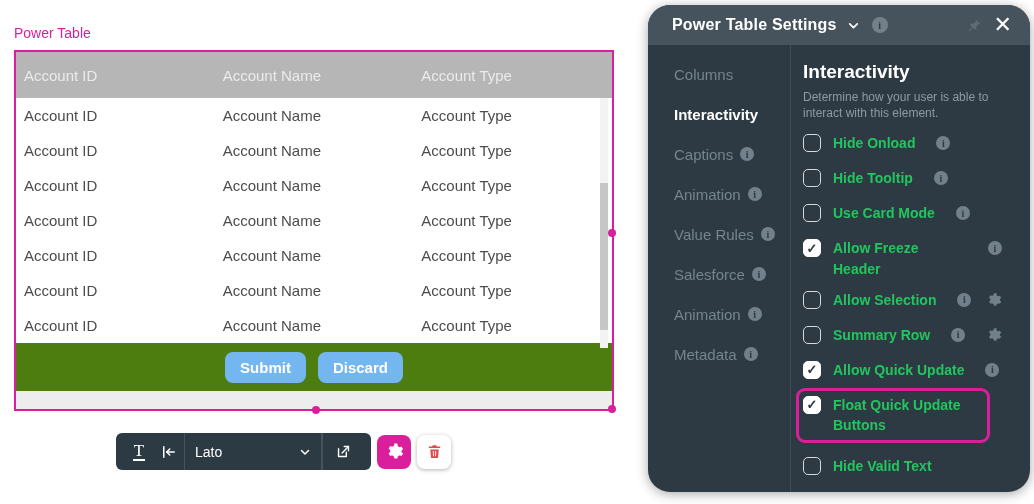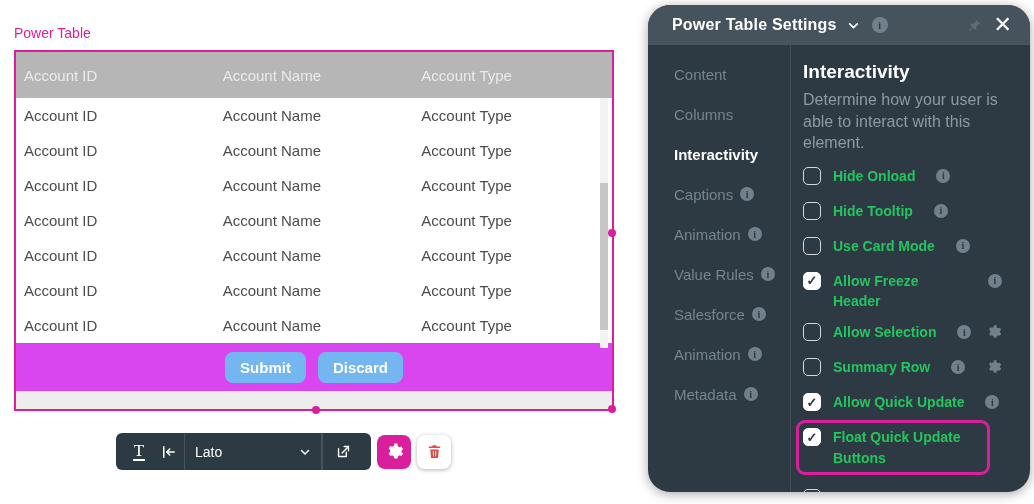--- a/index.html
+++ b/index.html
@@ -10,21 +10,21 @@
     font-family:"Liberation Sans", sans-serif;
     overflow:hidden;
   }
   
   .el-label {
     position:absolute; left:14px; top:25px;
     color:#da1f9d; font-size:14px;
   }
   .table-box {
     position:absolute; left:14px; top:50px; width:600px; height:361px;
-    border:2px solid #da1f9d; background:#d946ef;
+    border:2px solid #da1f9d; background:#4d7c0f;
     display:flex; flex-direction:column;
   }
   .t-header {
     height:46px; background:#b6b6b6; flex:0 0 auto;
     display:grid; grid-template-columns:1fr 1fr 1fr; align-items:center;
     color:#ebebeb; font-size:15px;
   }
   .t-header > div, .t-row > div { padding-left:8px; }
   .t-rows { flex:0 0 auto; }
   .t-row {
@@ -100,21 +100,21 @@
     width:143px; flex:0 0 auto; border-right:1px solid #414e57; padding-top:9px;
   }
   .tab {
     height:40px; display:flex; align-items:center; gap:7px;
     padding-left:26px; cursor:pointer;
   }
   .tab-label { font-size:15px; color:#75848e; }
   .tab-label.on { color:#fff; font-weight:bold; }
   .p-content { flex:1; padding:16px 28px 0 12px; }
   .sec-heading { font-size:19px; font-weight:bold; }
-  .sec-desc { margin-top:6px; font-size:16px; line-height:1.35; color:#8d9aa3; max-width:205px; }
+  .sec-desc { margin-top:6px; font-size:12px; line-height:1.35; color:#8d9aa3; max-width:205px; }
   .opts { margin-top:12px; }
   .opt { display:flex; align-items:flex-start; min-height:24px; margin-bottom:11px; }
   .opt-core { display:flex; align-items:flex-start; gap:12px; border-radius:2px; }
   .opt-core.on { outline:3px solid #da1f9d; outline-offset:4px; }
   .cb {
     width:18px; height:18px; border:1.5px solid #d5d9dc; border-radius:5px;
     display:flex; align-items:center; justify-content:center; cursor:pointer;
     flex:0 0 auto; margin-top:1px; background:transparent;
   }
   .cb .tick { visibility:hidden; font-size:13px; font-weight:bold; color:#2d3a43; line-height:1; }
@@ -242,24 +242,20 @@
     <span class="p-pin">
       <svg width="17" height="17" viewBox="0 0 24 24" fill="#5d6b75">
           <path d="M14.5 2.5l7 7-1.2 1.2-1.3-.3-3.2 3.2.4 3.6-1.3 1.3-3.4-3.4-5.2 5.2-1.1-1.1 5.2-5.2-3.4-3.4 1.3-1.3 3.6.4 3.2-3.2-.3-1.3 1.7-.7z"></path>
         </svg>
     </span>
     <span class="p-close">✕</span>
   </div>
   <div class="p-body">
     <div class="p-side">
 
-    <div class="tab">
-          <span class="tab-label">Content</span>
-
-        </div>
         <div class="tab">
           <span class="tab-label">Columns</span>
 
         </div>
         <div class="tab">
           <span class="tab-label on">Interactivity</span>
 
         </div>
         <div class="tab">
           <span class="tab-label">Captions</span>

